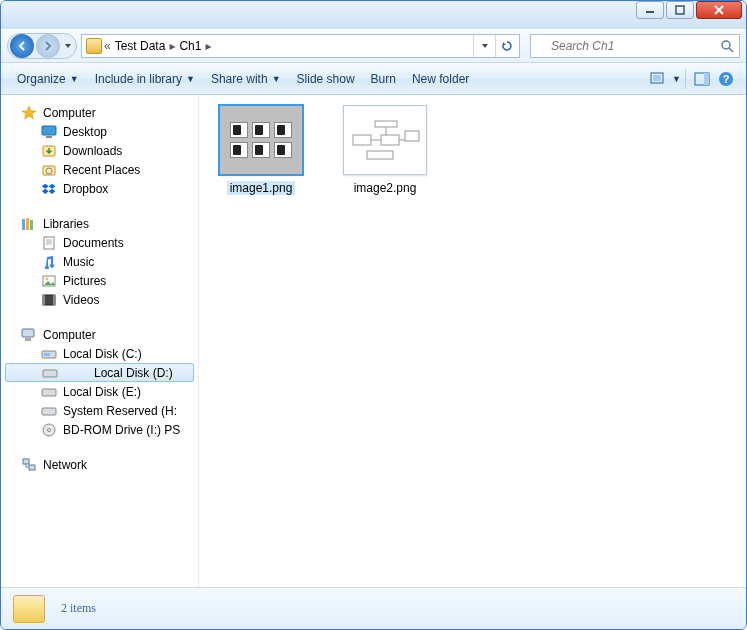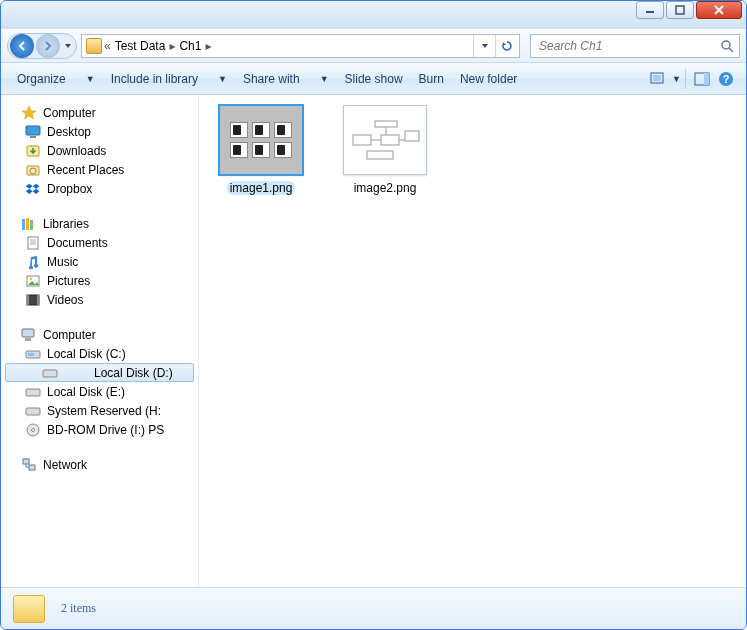--- a/index.html
+++ b/index.html
@@ -88,52 +88,52 @@
     width:18px;height:18px;margin:0 2px;
     background:linear-gradient(to bottom,#ffe9a6,#e9b94a);
     border:1px solid #c49428;border-radius:2px;
   }
   .crumb { padding:0 4px; color:#000;}
   .crumb-sep { color:#555; }
   .addr-end { margin-left:auto; display:flex; align-items:center; gap:0;}
   .addr-iconbtn { width:22px;height:22px;display:flex;align-items:center;justify-content:center;cursor:pointer;border-left:1px solid #cfd9e6;}
   .searchbar {
     width:210px;height:24px;border:1px solid #a7bed8;background:#fff;
-    display:flex;align-items:center;padding:0 4px 0 6px;margin-left:6px;
+    display:flex;align-items:center;padding:0 4px 0 18px;margin-left:6px;
   }
   .searchbar input { flex:1;border:none;outline:none;font-size:12px;color:#888;font-style:italic;}
   
   .cmdbar {
     height:32px;
     background:linear-gradient(to bottom,#f5fafe,#e0effa 50%,#d4e8f7 51%,#e6f2fb);
     border-bottom:1px solid #b7cee6;
     display:flex;align-items:center;
     padding:0 8px;
     color:#1a3e6e;
   }
-  .cmd { padding:4px 8px; display:flex;align-items:center;gap:20px;cursor:pointer;border-radius:2px;}
+  .cmd { padding:4px 8px; display:flex;align-items:center;gap:4px;cursor:pointer;border-radius:2px;}
   .cmd .tri { font-size:9px;}
   .cmdspacer { flex:1; }
   .cmd-sep { width:1px;height:20px;background:#b7cee6;margin:0 4px;}
   .iconbtn { width:24px;height:24px;display:flex;align-items:center;justify-content:center;cursor:pointer;}
   
   .body { flex:1; display:flex; overflow:hidden; background:#fff;}
   .navpane {
     width:198px; border-right:1px solid #e7eef7;
     padding:8px 0 8px 0;
     overflow:auto;
   }
   .navgroup { margin-bottom:16px; }
   .navhead, .navitem {
     display:flex;align-items:center;gap:6px;
     padding:2px 8px 2px 20px;
     cursor:pointer;
     height:19px;
   }
-  .navitem { padding-left:24px; color:#000;}
+  .navitem { padding-left:40px; color:#000;}
   .navitem.selected {
     background:linear-gradient(to bottom,#eaf3fc,#d6e8fa);
     border:1px solid #93c1ee;border-radius:2px;margin:0 4px;padding-left:36px;gap:36px;
   }
   .ic { width:16px;height:16px;display:flex;align-items:center;justify-content:center;flex-shrink:0;}
   
   .files {
     flex:1;
     padding:10px 14px;
     display:flex;
@@ -144,21 +144,21 @@
   .file { width:96px;display:flex;flex-direction:column;align-items:center;cursor:pointer;}
   .thumb {
     width:84px;height:70px;
     border:1px solid #b8c8d8;
     background:#e0e0e0;
     box-shadow:0 1px 2px rgba(0,0,0,0.12);
     position:relative;
     display:flex;align-items:center;justify-content:center;
   }
   .file.selected .thumb { outline:2px solid #3a9be8; outline-offset:-1px; background:#bfbfbf;}
-  .file.selected .flabel { background:#cde8ff;border-radius:6px;padding:0 3px;}
+  .file.selected .flabel { background:#cde8ff;border-radius:0;padding:0 3px;}
   .flabel { margin-top:6px;color:#000;text-align:center;}
   .thumb1-inner {
     display:grid;grid-template-columns:repeat(3,18px);grid-auto-rows:16px;gap:4px;
   }
   .thumb1-inner span { background:#fff;border:1px solid #888;display:block;position:relative;}
   .thumb1-inner span::after{content:"";position:absolute;inset:2px 6px 2px 2px;background:#222;border-radius:1px;}
   .thumb2 { background:#fff;}
   
   .statusbar {
     height:42px;

